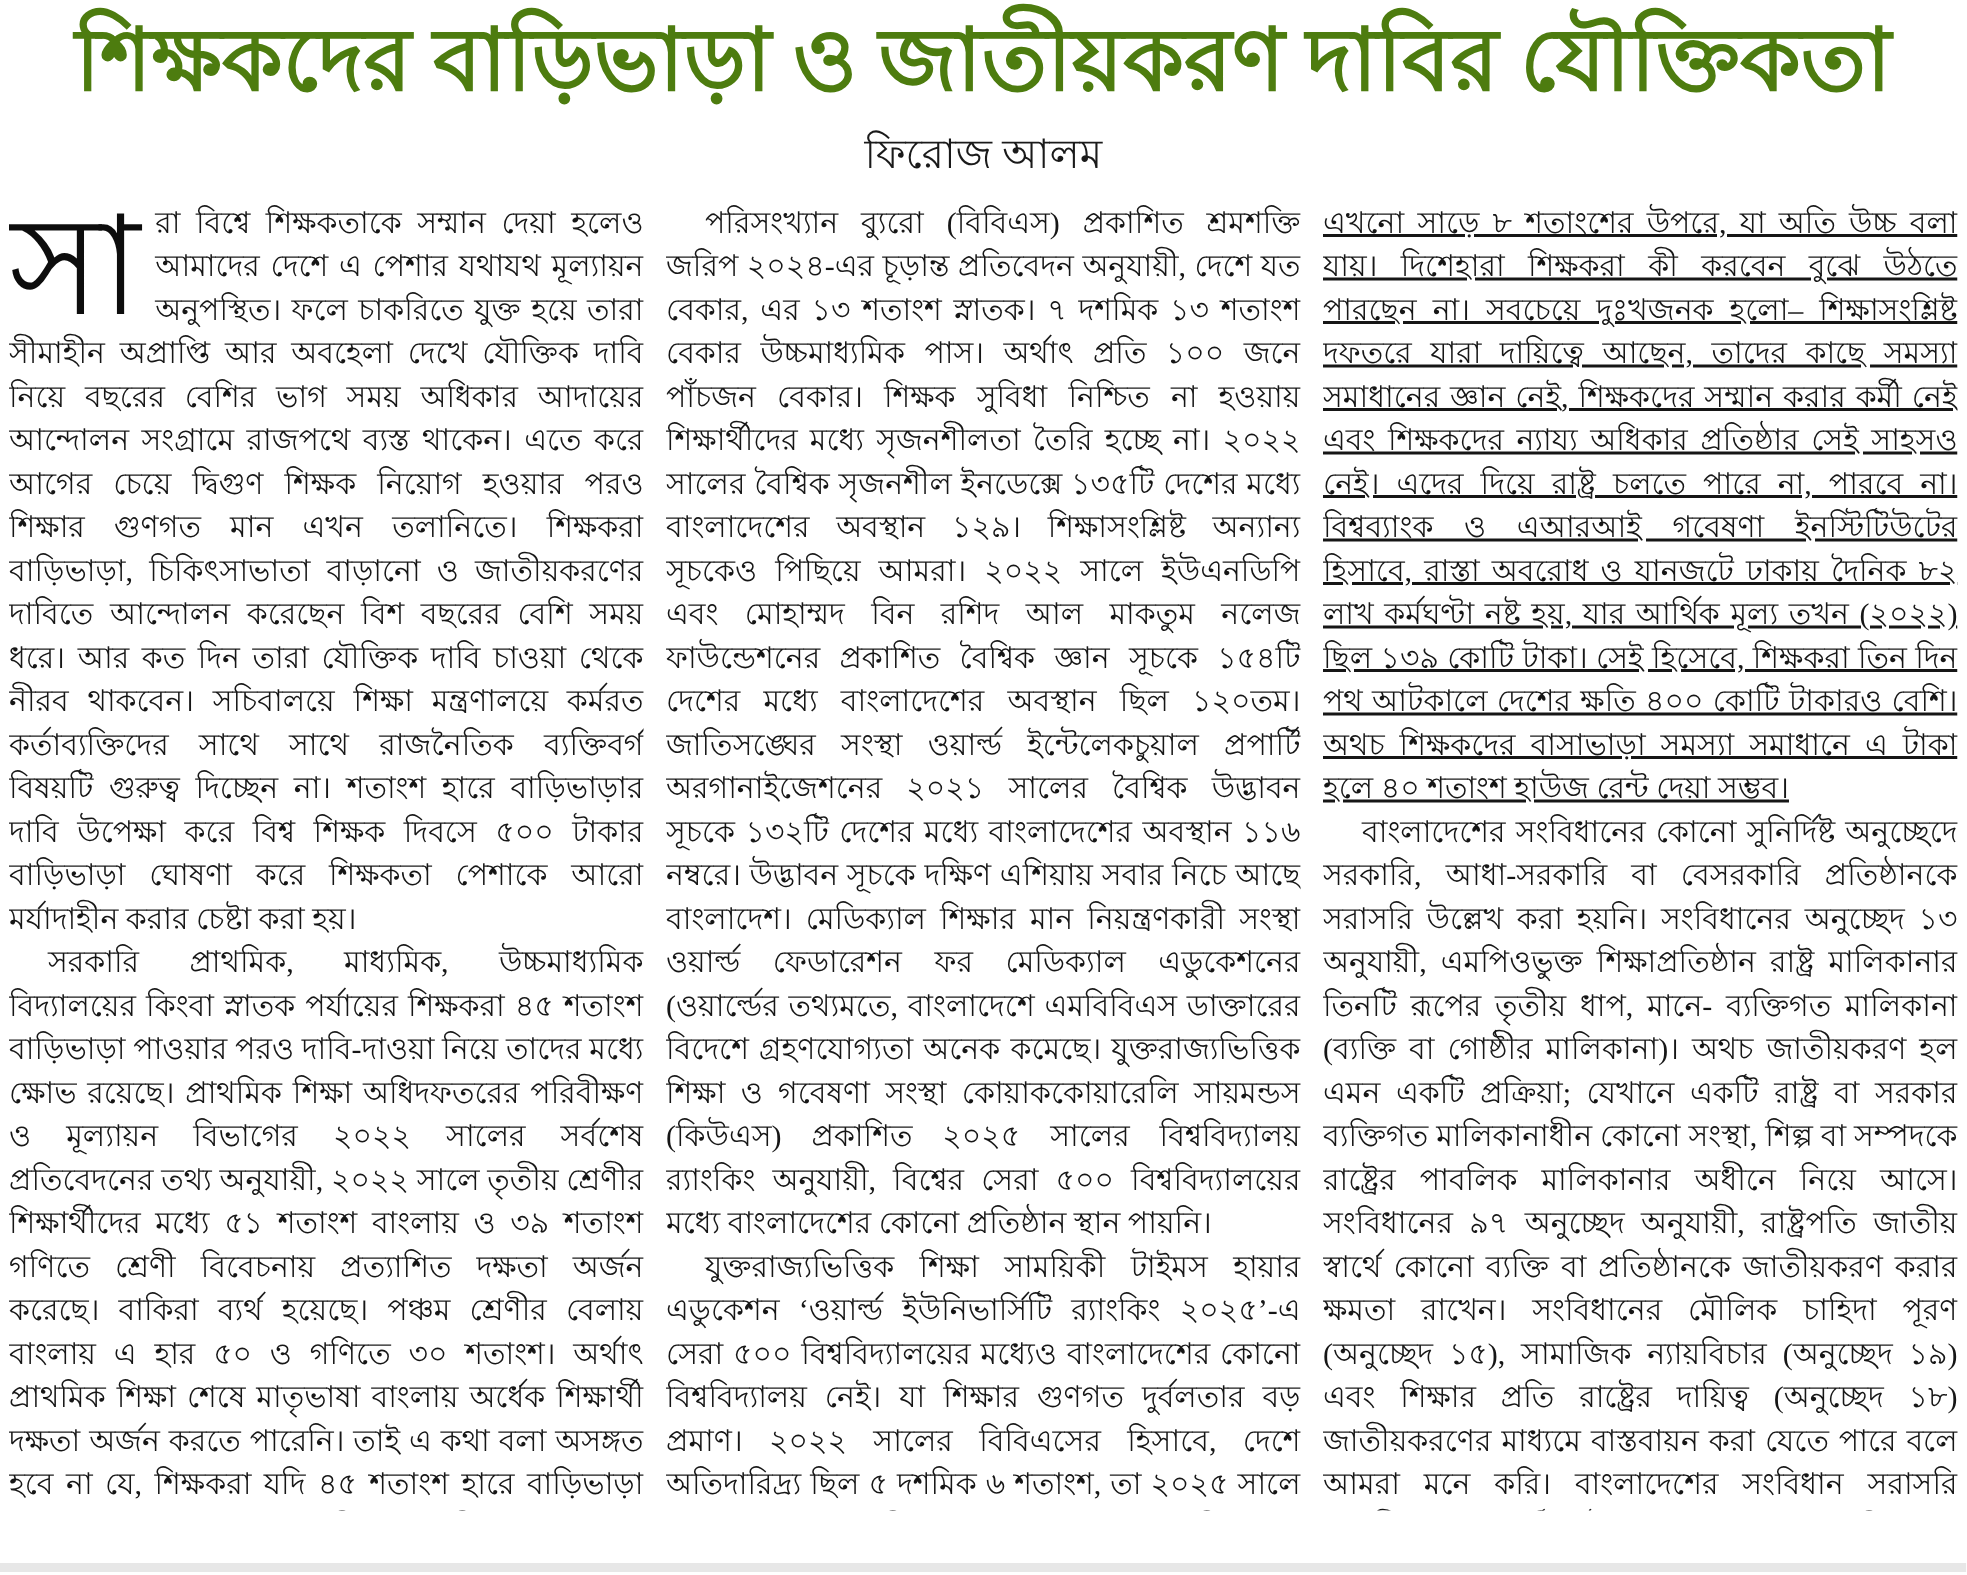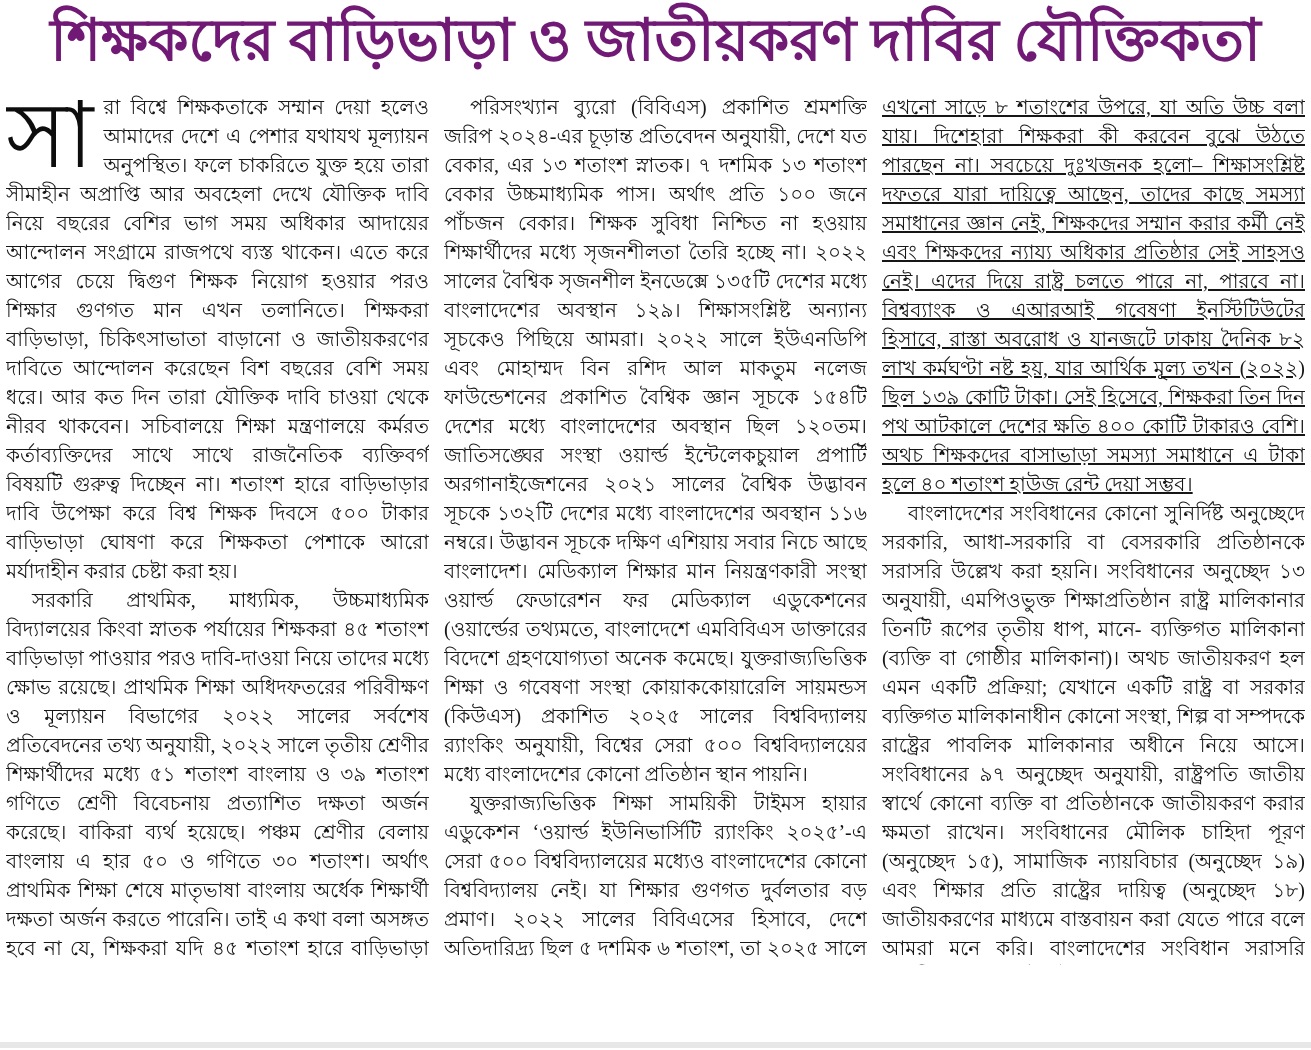--- a/index.html
+++ b/index.html
@@ -12,21 +12,21 @@
     font-family: "Liberation Serif", "DejaVu Serif", serif;
     color: #141414;
   }
   .headline {
     margin: 0;
     padding: 6px 14px 0 14px;
     text-align: center;
     font-size: 58px;
     line-height: 1.22;
     font-weight: 700;
-    color: #701a75;
+    color: #4d7c0f;
     white-space: nowrap;
     overflow: hidden;
   }
   .byline {
     margin-top: 10px;
     text-align: center;
     font-size: 27px;
     line-height: 1.2;
     font-weight: 400;
     color: #1a1a1a;
@@ -69,20 +69,21 @@
     bottom: 2px;
     height: 6px;
     background: #e7e7e7;
   }
 </style>
 </head>
 <body>
 
 <div class="page">
   <h1 class="headline">শিক্ষকদের বাড়িভাড়া ও জাতীয়করণ দাবির যৌক্তিকতা</h1>
+  <div class="byline">ফিরোজ আলম</div>
 
   <div class="body-columns">
     <div class="col">
       <div class="paras">
           <p class="para has-dropcap"><span class="dropcap">সা</span>রা বিশ্বে শিক্ষকতাকে সম্মান দেয়া হলেও আমাদের দেশে এ পেশার যথাযথ মূল্যায়ন অনুপস্থিত। ফলে চাকরিতে যুক্ত হয়ে তারা সীমাহীন অপ্রাপ্তি আর অবহেলা দেখে যৌক্তিক দাবি নিয়ে বছরের বেশির ভাগ সময় অধিকার আদায়ের আন্দোলন সংগ্রামে রাজপথে ব্যস্ত থাকেন। এতে করে আগের চেয়ে দ্বিগুণ শিক্ষক নিয়োগ হওয়ার পরও শিক্ষার গুণগত মান এখন তলানিতে। শিক্ষকরা বাড়িভাড়া, চিকিৎসাভাতা বাড়ানো ও জাতীয়করণের দাবিতে আন্দোলন করেছেন বিশ বছরের বেশি সময় ধরে। আর কত দিন তারা যৌক্তিক দাবি চাওয়া থেকে নীরব থাকবেন। সচিবালয়ে শিক্ষা মন্ত্রণালয়ে কর্মরত কর্তাব্যক্তিদের সাথে সাথে রাজনৈতিক ব্যক্তিবর্গ বিষয়টি গুরুত্ব দিচ্ছেন না। শতাংশ হারে বাড়িভাড়ার দাবি উপেক্ষা করে বিশ্ব শিক্ষক দিবসে ৫০০ টাকার বাড়িভাড়া ঘোষণা করে শিক্ষকতা পেশাকে আরো মর্যাদাহীন করার চেষ্টা করা হয়।</p>
           <p class="para">সরকারি প্রাথমিক, মাধ্যমিক, উচ্চমাধ্যমিক বিদ্যালয়ের কিংবা স্নাতক পর্যায়ের শিক্ষকরা ৪৫ শতাংশ বাড়িভাড়া পাওয়ার পরও দাবি-দাওয়া নিয়ে তাদের মধ্যে ক্ষোভ রয়েছে। প্রাথমিক শিক্ষা অধিদফতরের পরিবীক্ষণ ও মূল্যায়ন বিভাগের ২০২২ সালের সর্বশেষ প্রতিবেদনের তথ্য অনুযায়ী, ২০২২ সালে তৃতীয় শ্রেণীর শিক্ষার্থীদের মধ্যে ৫১ শতাংশ বাংলায় ও ৩৯ শতাংশ গণিতে শ্রেণী বিবেচনায় প্রত্যাশিত দক্ষতা অর্জন করেছে। বাকিরা ব্যর্থ হয়েছে। পঞ্চম শ্রেণীর বেলায় বাংলায় এ হার ৫০ ও গণিতে ৩০ শতাংশ। অর্থাৎ প্রাথমিক শিক্ষা শেষে মাতৃভাষা বাংলায় অর্ধেক শিক্ষার্থী দক্ষতা অর্জন করতে পারেনি। তাই এ কথা বলা অসঙ্গত হবে না যে, শিক্ষকরা যদি ৪৫ শতাংশ হারে বাড়িভাড়া পেতে পারেন, তাহলে এমপিওভুক্ত শিক্ষকরা তা না পেয়ে কিভাবে ক্লাসে মনোযোগী হবেন।</p>
         </div>
     </div>
     <div class="col">
       <div class="paras">

